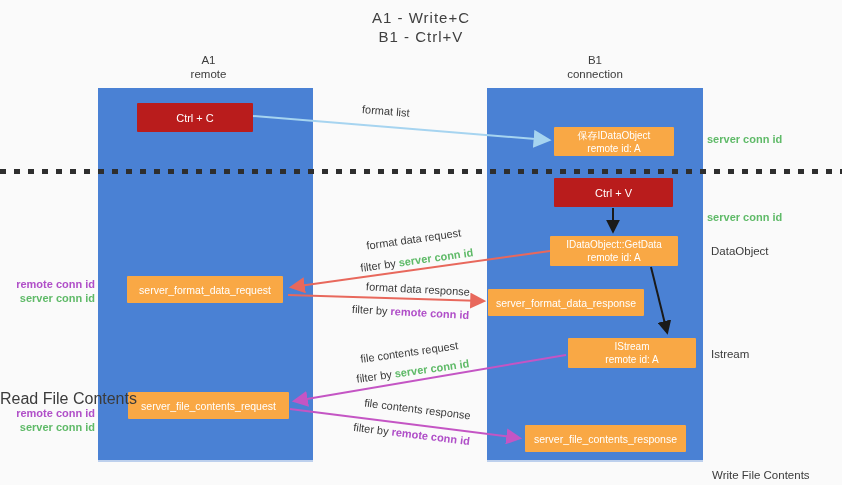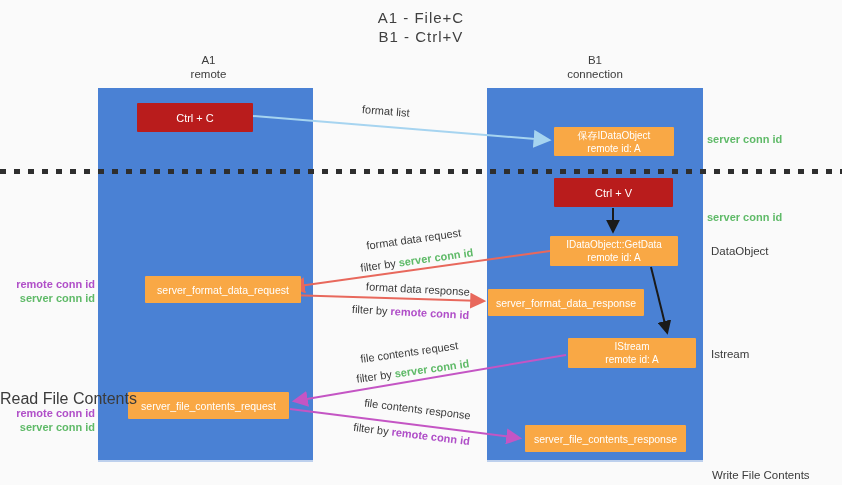--- a/index.html
+++ b/index.html
@@ -45,21 +45,21 @@
   .r-pos3{transform:rotate(3deg);}
   .r-pos5{transform:rotate(4.5deg);}
   .r-pos7{transform:rotate(7deg);}
 </style>
 </head>
 <body>
 
 <div class="canvas">
 
   <div class="title">
-    <div>A1 - File+C</div>
+    <div>A1 - Write+C</div>
     <div>B1 - Ctrl+V</div>
   </div>
 
   <div class="col-header col-header-a">
     <div>A1</div>
     <div>remote</div>
   </div>
   <div class="col-header col-header-b">
     <div>B1</div>
     <div>connection</div>
@@ -105,21 +105,21 @@
 
   <div class="node green-box" style="left:554px;top:178px;width:119px;height:29px;">
     <span>Ctrl + V</span>
   </div>
 
   <div class="node orange-box two-line" style="left:550px;top:236px;width:128px;height:30px;">
     <span class="l">IDataObject::GetData</span>
     <span class="l">remote id: A</span>
   </div>
 
-  <div class="node orange-box" style="left:145px;top:276px;width:156px;height:27px;">
+  <div class="node orange-box" style="left:127px;top:276px;width:156px;height:27px;">
     <span>server_format_data_request</span>
   </div>
 
   <div class="node orange-box" style="left:488px;top:289px;width:156px;height:27px;">
     <span>server_format_data_response</span>
   </div>
 
   <div class="node orange-box two-line" style="left:568px;top:338px;width:128px;height:30px;">
     <span class="l">IStream</span>
     <span class="l">remote id: A</span>

